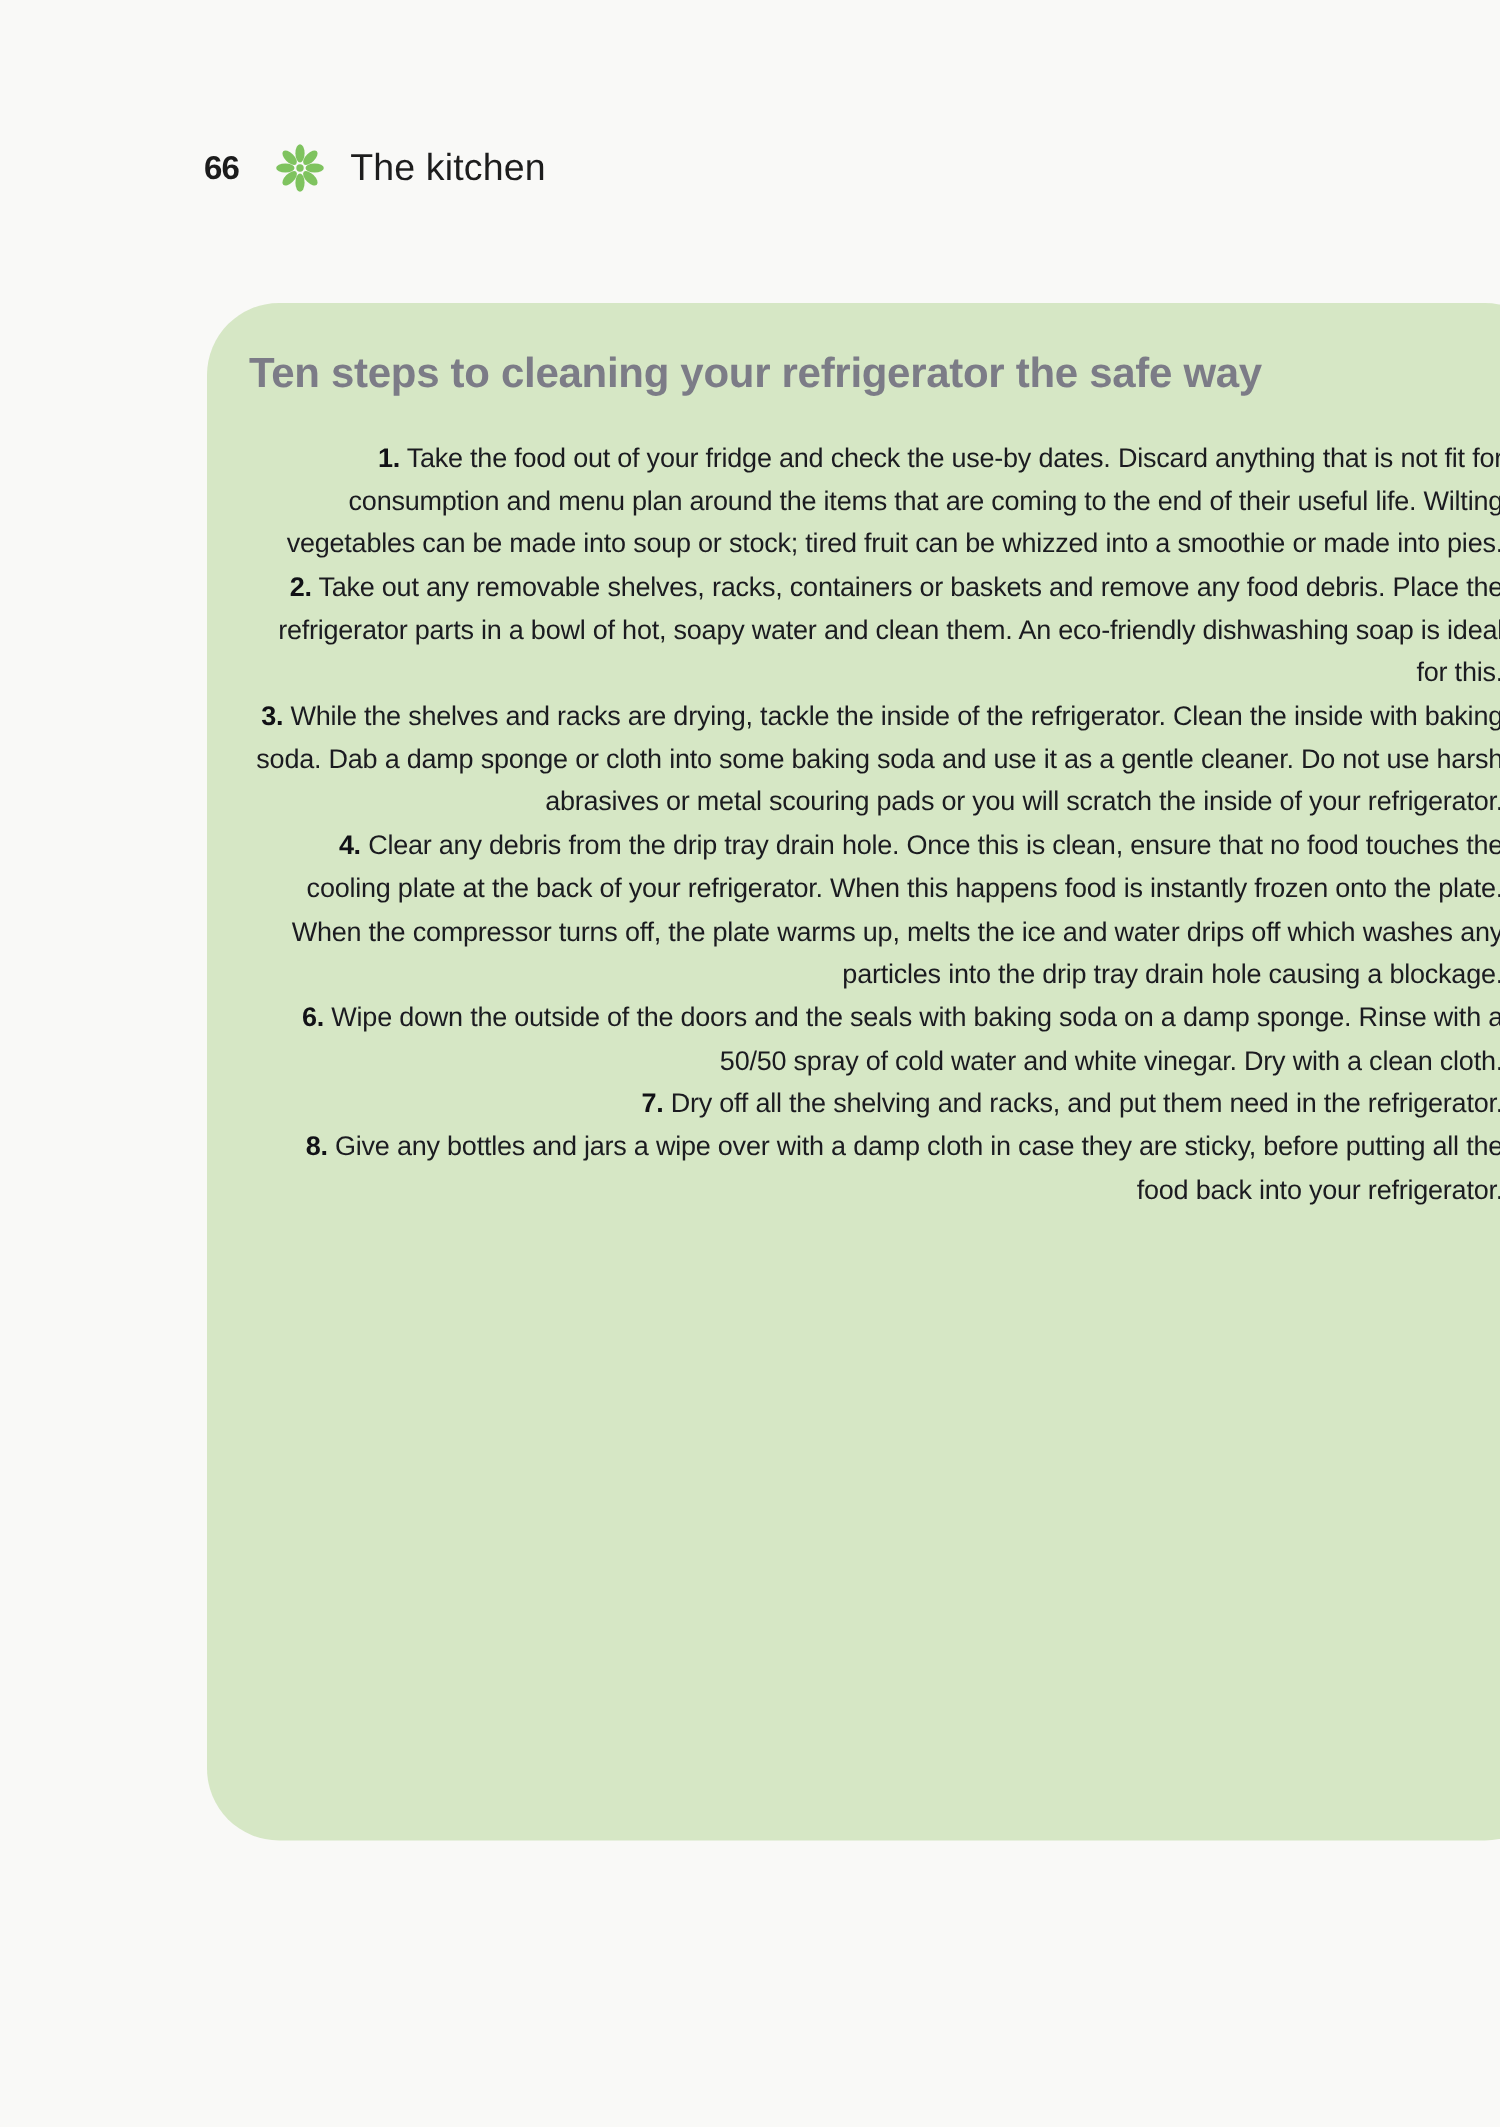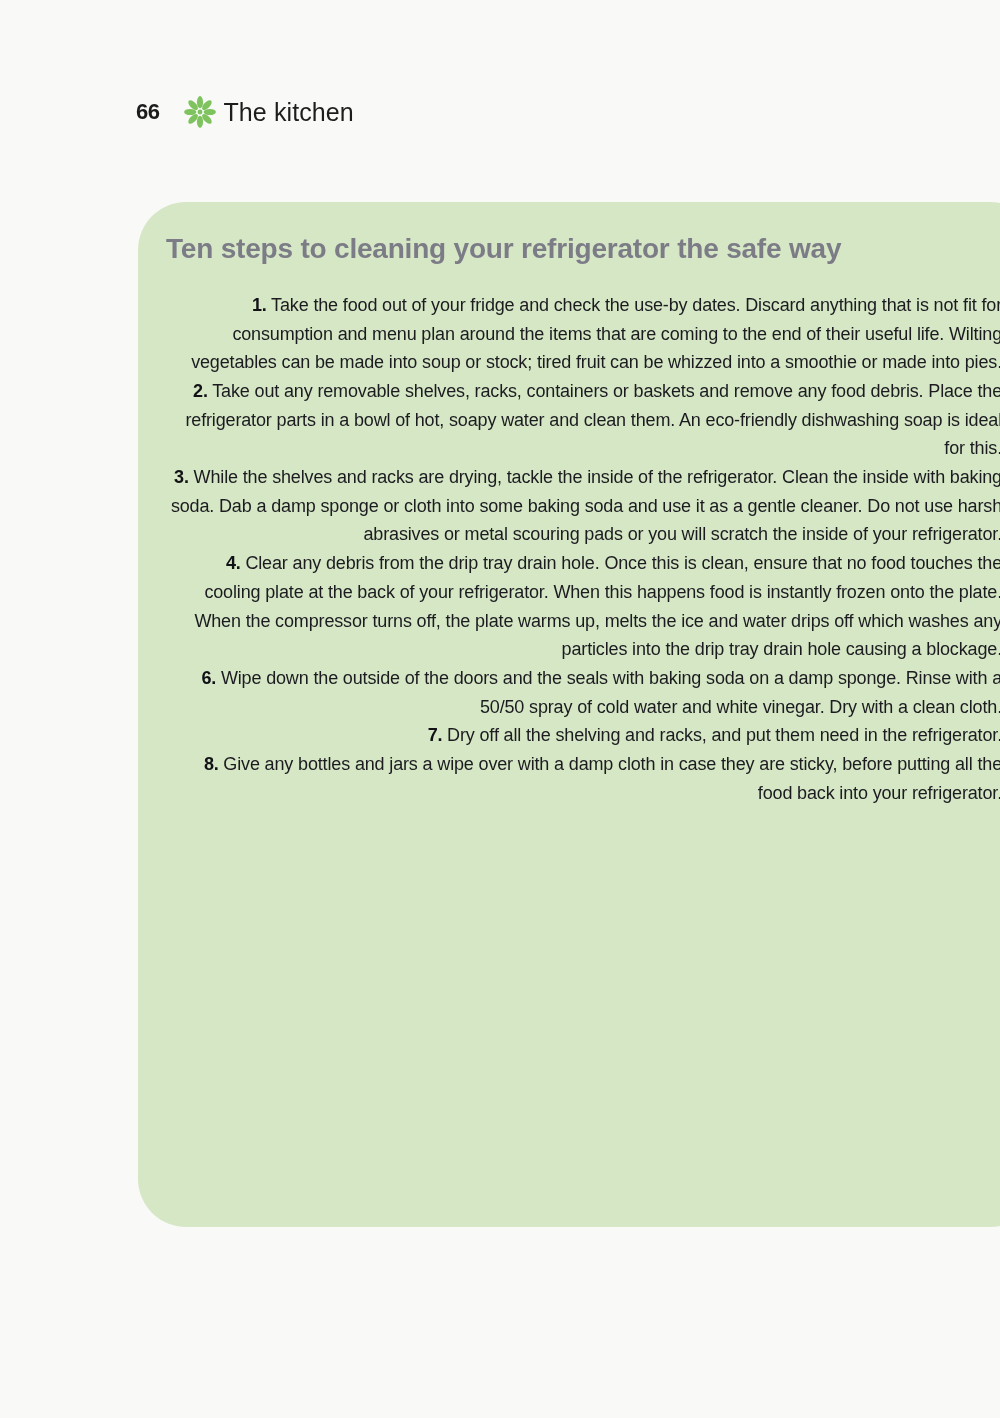--- a/index.html
+++ b/index.html
@@ -32,21 +32,21 @@
     letter-spacing: -0.5px;
     line-height: 1;
   }
   .header-flower {
     margin-left: 24px;
     width: 34px;
     height: 34px;
     display: block;
   }
   .header-title {
-    margin-left: 6px;
+    margin-left: 16px;
     font-size: 25px;
     color: #1d1d1d;
     font-weight: 400;
     letter-spacing: 0.1px;
     line-height: 1;
   }
 
   
   .panel {
     position: absolute;

